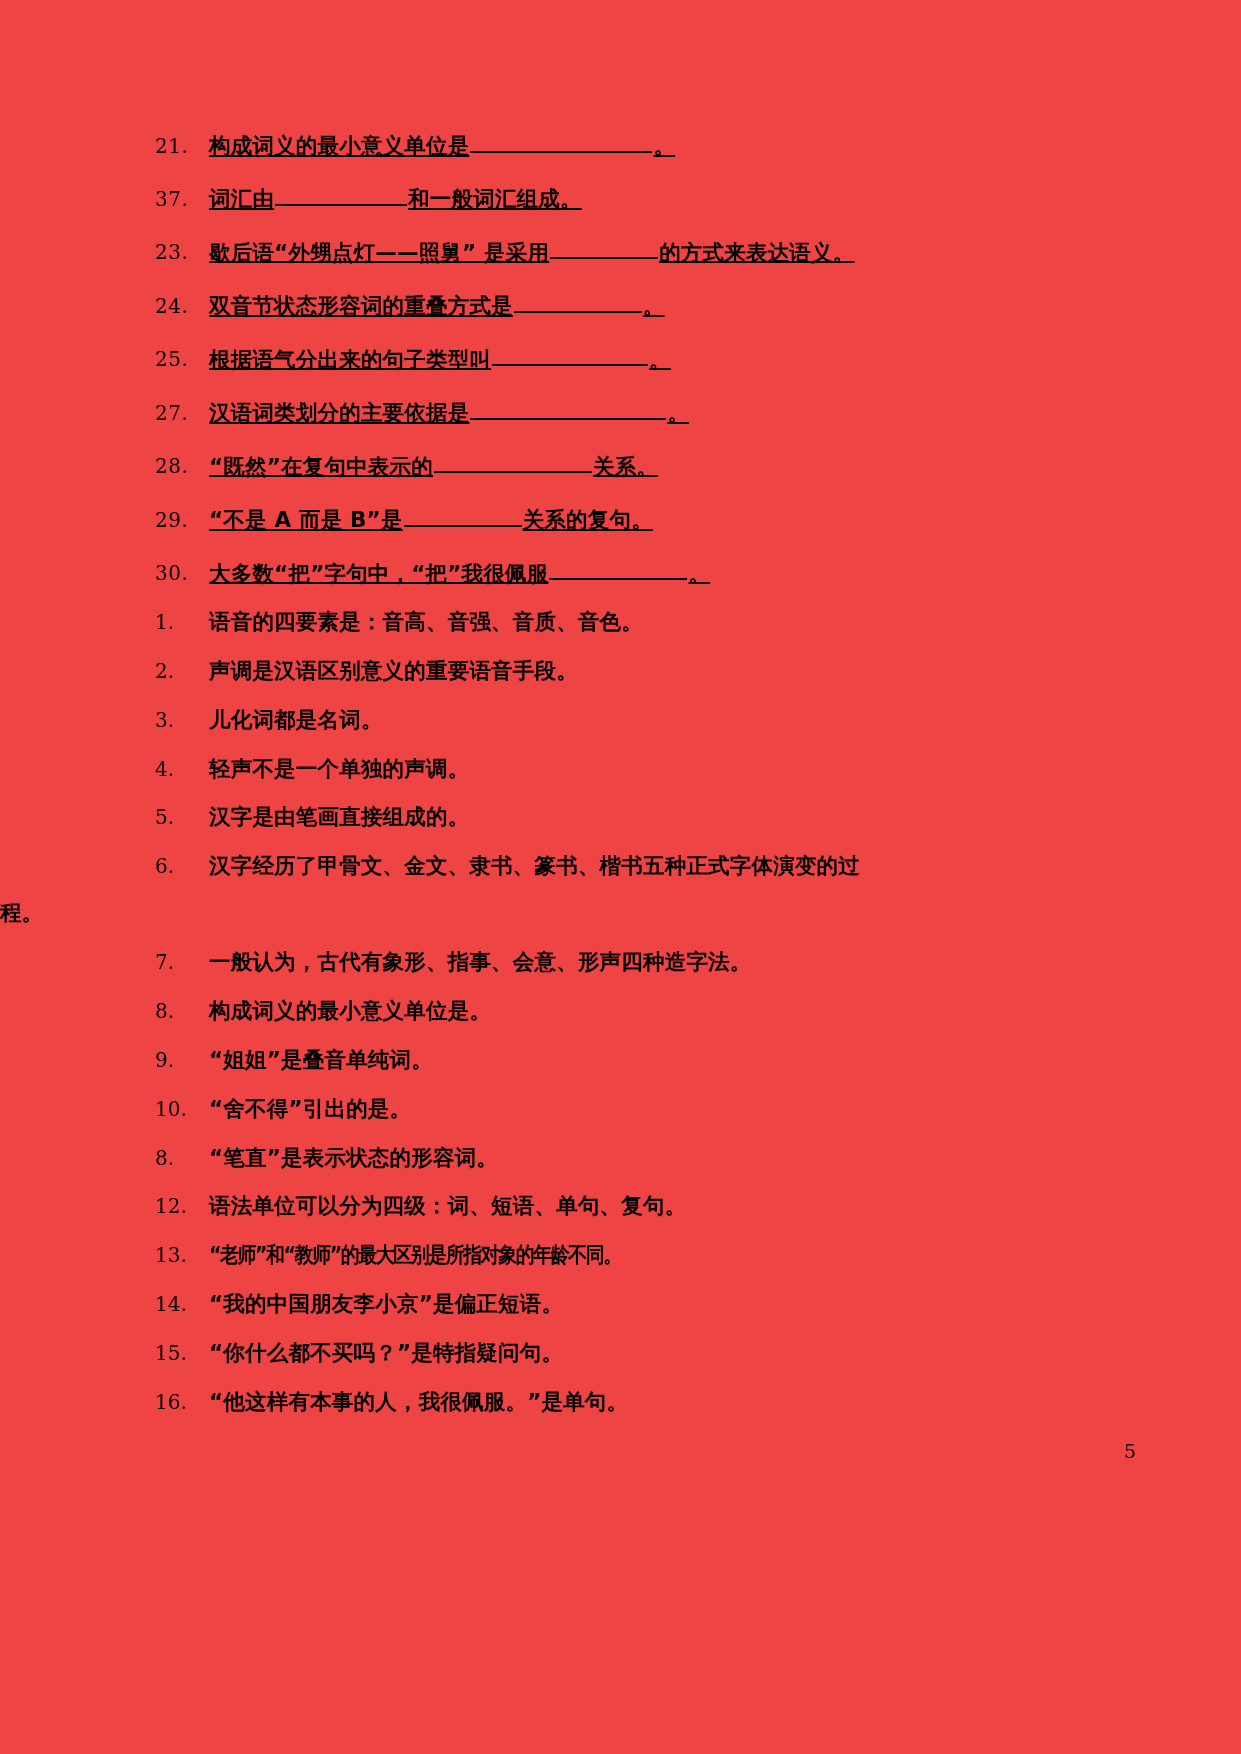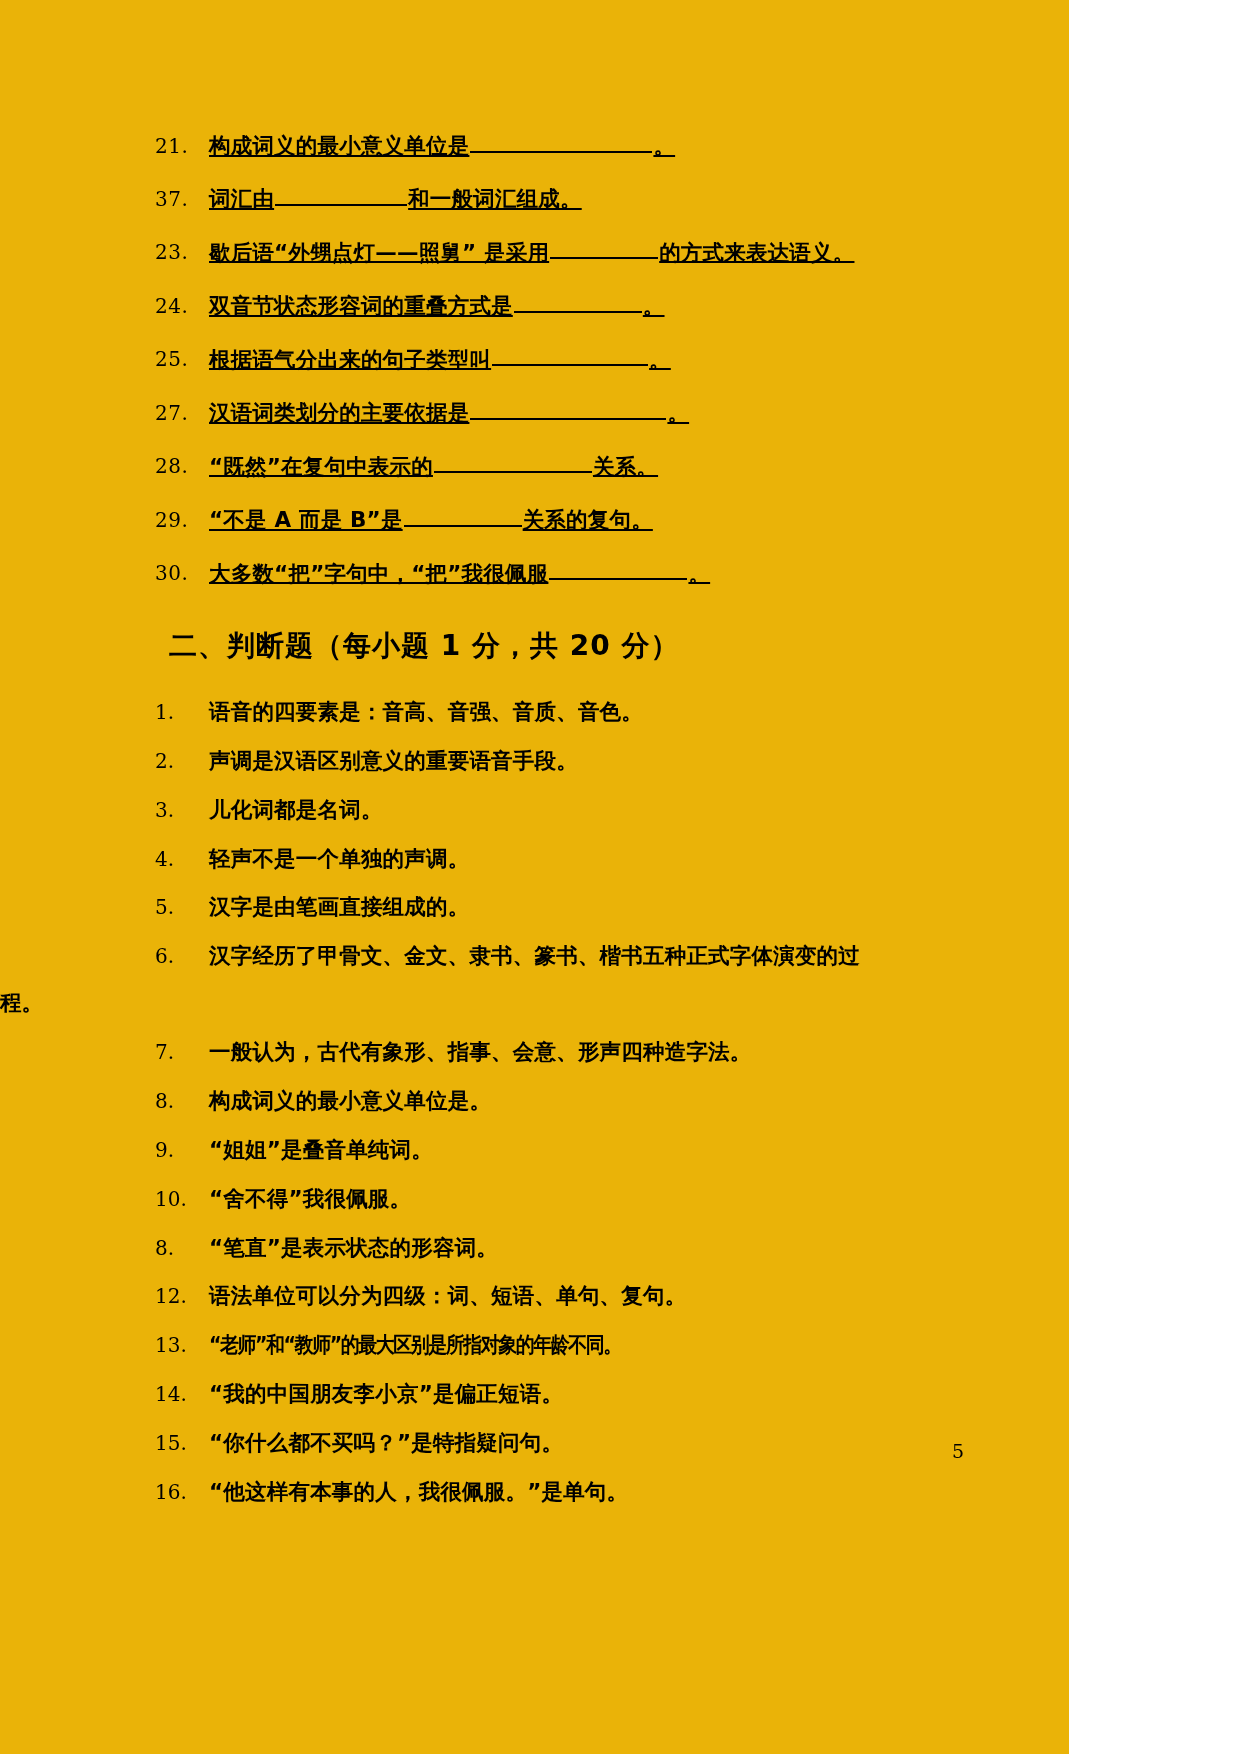--- a/index.html
+++ b/index.html
@@ -6,23 +6,23 @@
     margin: 0;
     padding: 0;
     background: #ffffff;
   }
   body {
     font-family: "DejaVu Serif", "Liberation Serif", serif;
     color: #000000;
   }
   .page {
     position: relative;
-    width: 1069px;
+    width: 1241px;
     height: 1754px;
-    background: #eab308;
+    background: #ef4444;
     overflow: hidden;
     box-sizing: border-box;
   }
   .content {
     position: absolute;
     left: 155px;
     top: 128px;
     width: 935px;
   }
 
@@ -160,21 +160,20 @@
         <div class="q">
           <span class="num">29.</span>
           <span class="body"><span class="cn">“不是 A 而是 B”是</span><span class="blank" style="width: 118px;"></span><span class="cn">关系的复句。</span></span>
         </div>
         <div class="q">
           <span class="num">30.</span>
           <span class="body"><span class="cn">大多数“把”字句中，“把”我很佩服</span><span class="blank" style="width: 138px;"></span><span class="cn">。</span></span>
         </div>
       </div>
 
-    <div class="section-heading">二、判断题（每小题 1 分，共 20 分）</div>
 
     <div id="tf-list">
         <div class="tf">
           <span class="num">1.</span>
           <span class="body">语音的四要素是：音高、音强、音质、音色。</span>
         </div>
         <div class="tf">
           <span class="num">2.</span>
           <span class="body">声调是汉语区别意义的重要语音手段。</span>
         </div>
@@ -204,21 +203,21 @@
         <div class="tf">
           <span class="num">8.</span>
           <span class="body">构成词义的最小意义单位是。</span>
         </div>
         <div class="tf">
           <span class="num">9.</span>
           <span class="body">“姐姐”是叠音单纯词。</span>
         </div>
         <div class="tf">
           <span class="num">10.</span>
-          <span class="body">“舍不得”我很佩服。</span>
+          <span class="body">“舍不得”引出的是。</span>
         </div>
         <div class="tf">
           <span class="num">8.</span>
           <span class="body">“笔直”是表示状态的形容词。</span>
         </div>
         <div class="tf">
           <span class="num">12.</span>
           <span class="body">语法单位可以分为四级：词、短语、单句、复句。</span>
         </div>
         <div class="tf">

